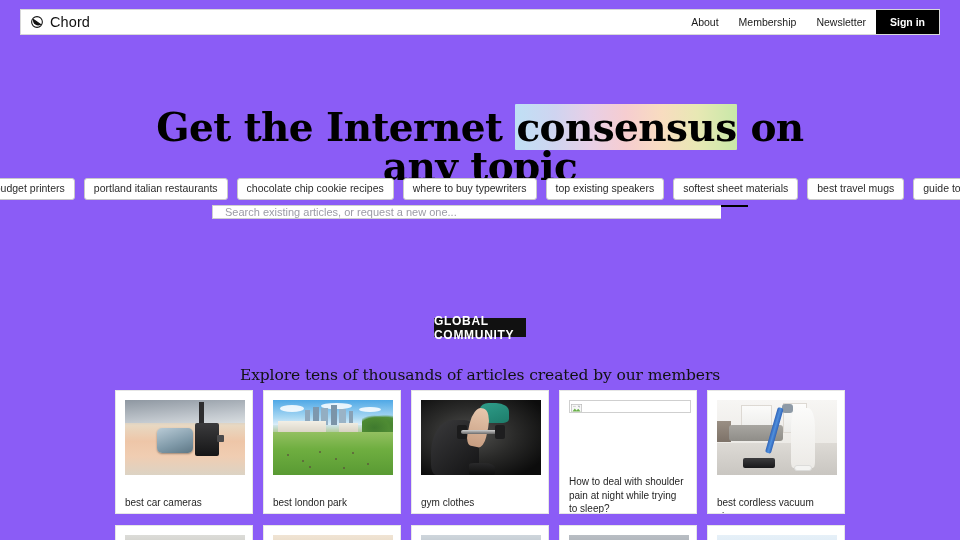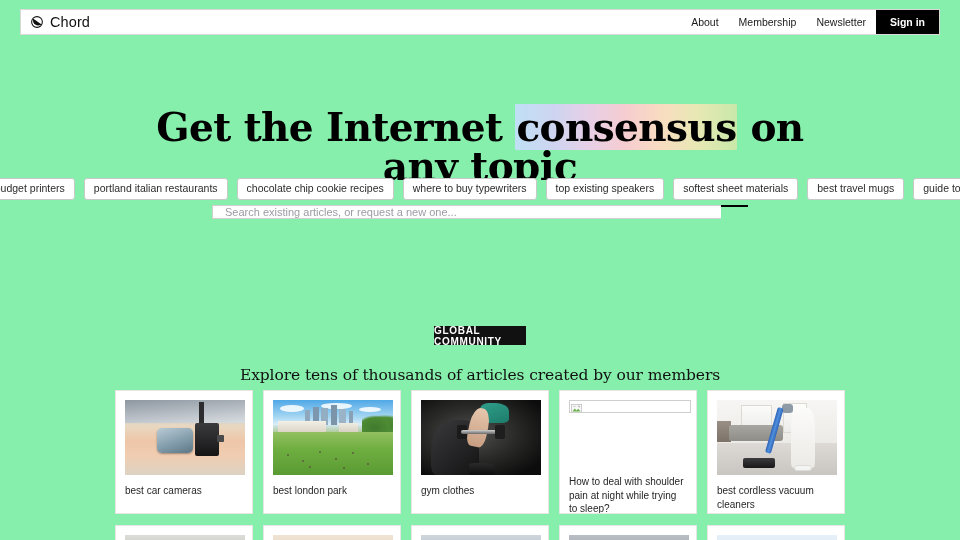--- a/index.html
+++ b/index.html
@@ -5,21 +5,21 @@
 <style>
   * { box-sizing: border-box; }
   html, body {
     margin: 0; padding: 0;
     width: 960px; height: 540px;
     overflow: hidden;
     background: #ffffff;
     font-family: "Liberation Sans", sans-serif;
     -webkit-font-smoothing: antialiased;
   }
-  .page { position: relative; width: 960px; height: 540px; background:#86efac; overflow:hidden; }
+  .page { position: relative; width: 960px; height: 540px; background:#8b5cf6; overflow:hidden; }
 
   
   .header {
     position: absolute; left: 20px; top: 9px;
     width: 920px; height: 26px;
     border: 1px solid #d8d8d8;
     background: #ffffff;
     display: flex; align-items: stretch; justify-content: space-between;
   }
   .brand {
@@ -116,21 +116,21 @@
     cursor: pointer;
     padding: 0;
   }
 
   
   .badge {
     position: absolute; left: 434px; top: 318px;
     width: 92px; height: 19px;
     background: #111; color: #fff;
     display:flex; align-items:center; justify-content:center;
-    font-size: 10px; font-weight: 700; letter-spacing: .7px; margin-top: 8px;
+    font-size: 12px; font-weight: 700; letter-spacing: .7px;
   }
   .section-sub {
     position: absolute; left: 0; top: 366px; width: 960px;
     text-align: center;
     font-family: "DejaVu Serif", "Liberation Serif", serif;
     font-size: 15.5px; color: #111; letter-spacing: -0.1px;
   }
 
   
   .grid {
@@ -149,21 +149,21 @@
     overflow: hidden;
   }
   .card-img {
     width: 120px; height: 75px;
     display: block;
     overflow: hidden;
     position: relative;
     background: #eee;
   }
   .card-title {
-    margin-top: 9px;
+    margin-top: 21px;
     font-size: 10px;
     line-height: 1.35;
     color: #262626;
   }
   .card.broken .card-img {
     background: #fff;
     border: 1px solid #cfcfcf;
     height: 13px; width: 122px;
   }
   .broken-glyph {

